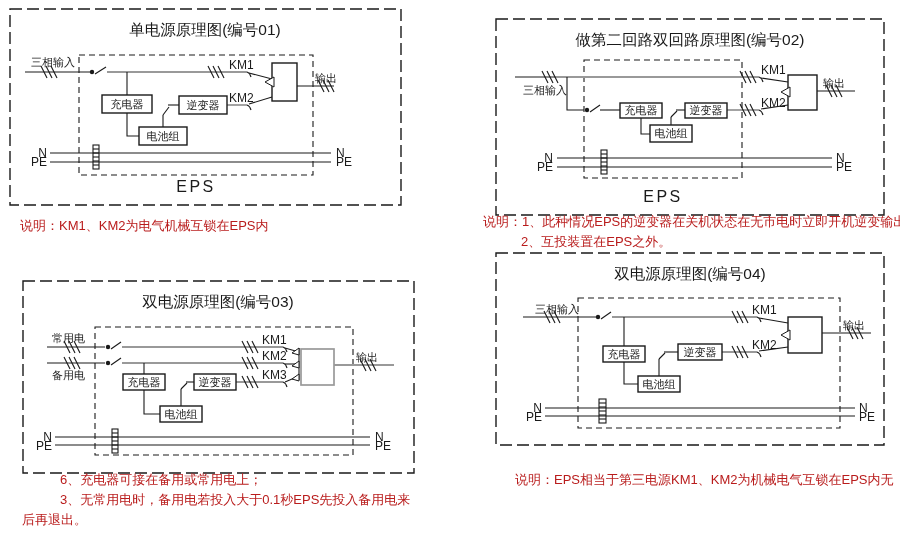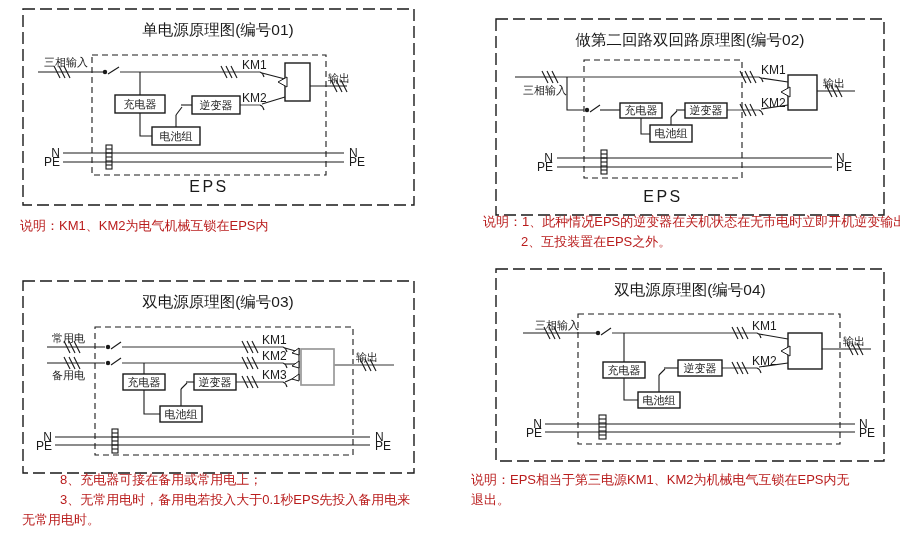--- a/index.html
+++ b/index.html
@@ -25,21 +25,21 @@
   .endt   { text-anchor:end; }
   .epslbl { font-size:16px; letter-spacing:2.5px; text-anchor:middle; }
   .note { position:absolute; font-size:13px; line-height:20px; color:#b91c1c; white-space:nowrap; }
   .note .ind { padding-left:38px; }
 </style>
 </head>
 <body>
 
 <div id="screen">
 
-  <div class="panel" style="left:22px; top:8px;text-decoration:underline;">
+  <div class="panel" style="left:9px; top:8px;text-decoration:underline;">
     <svg width="393" height="198" viewBox="0 0 393 198">
       <rect class="pborder" x="1" y="1" width="391" height="196"></rect>
       <text class="title" x="196" y="27">单电源原理图(编号01)</text>
       <rect class="epsbox" x="70" y="47" width="234" height="120"></rect>
 
       <text class="cjk" x="22" y="58">三相输入</text>
       <g>
         <line class="w" x1="16" y1="64" x2="83" y2="64"></line>
         <line class="w" x1="32" y1="58" x2="38" y2="70"></line>
           <line class="w" x1="37" y1="58" x2="43" y2="70"></line>
@@ -271,26 +271,26 @@
           <line class="w" x1="90" y1="165" x2="96" y2="165"></line>
           <line class="w" x1="90" y1="169" x2="96" y2="169"></line>
       </g>
       <text class="lat endt" x="30" y="161">N</text>
       <text class="lat endt" x="30" y="170">PE</text>
       <text class="lat" x="353" y="161">N</text>
       <text class="lat" x="353" y="170">PE</text>
     </svg>
   </div>
   <div class="note" style="left:22px; top:470px;">
-    <div class="ind">8、充电器可接在备用或常用电上；</div>
+    <div class="ind">6、充电器可接在备用或常用电上；</div>
     <div class="ind">3、无常用电时，备用电若投入大于0.1秒EPS先投入备用电来</div>
-    <div>无常用电时。</div>
-  </div>
-
-  <div class="panel" style="left:495px; top:268px;text-decoration:underline;">
+    <div>后再退出。</div>
+  </div>
+
+  <div class="panel" style="left:495px; top:252px;text-decoration:underline;">
     <svg width="390" height="194" viewBox="0 0 390 194">
       <rect class="pborder" x="1" y="1" width="388" height="192"></rect>
       <text class="title" x="195" y="27">双电源原理图(编号04)</text>
       <rect class="epsbox" x="83" y="46" width="262" height="130"></rect>
 
       <text class="cjk" x="40" y="61">三相输入</text>
       <g>
         <line class="w" x1="28" y1="65" x2="103" y2="65"></line>
         <line class="w" x1="49" y1="59" x2="55" y2="71"></line>
           <line class="w" x1="54" y1="59" x2="60" y2="71"></line>
@@ -347,18 +347,17 @@
         <line class="w" x1="104" y1="159" x2="111" y2="159"></line>
           <line class="w" x1="104" y1="163" x2="111" y2="163"></line>
           <line class="w" x1="104" y1="167" x2="111" y2="167"></line>
       </g>
       <text class="lat endt" x="47" y="160">N</text>
       <text class="lat endt" x="47" y="169">PE</text>
       <text class="lat" x="364" y="160">N</text>
       <text class="lat" x="364" y="169">PE</text>
     </svg>
   </div>
-  <div class="note" style="left:471px; top:470px;">
+  <div class="note" style="left:515px; top:470px;text-align:right;">
     <div>说明：EPS相当于第三电源KM1、KM2为机械电气互锁在EPS内无</div>
-    <div>退出。</div>
   </div>
 
 </div>
 
 </body></html>

